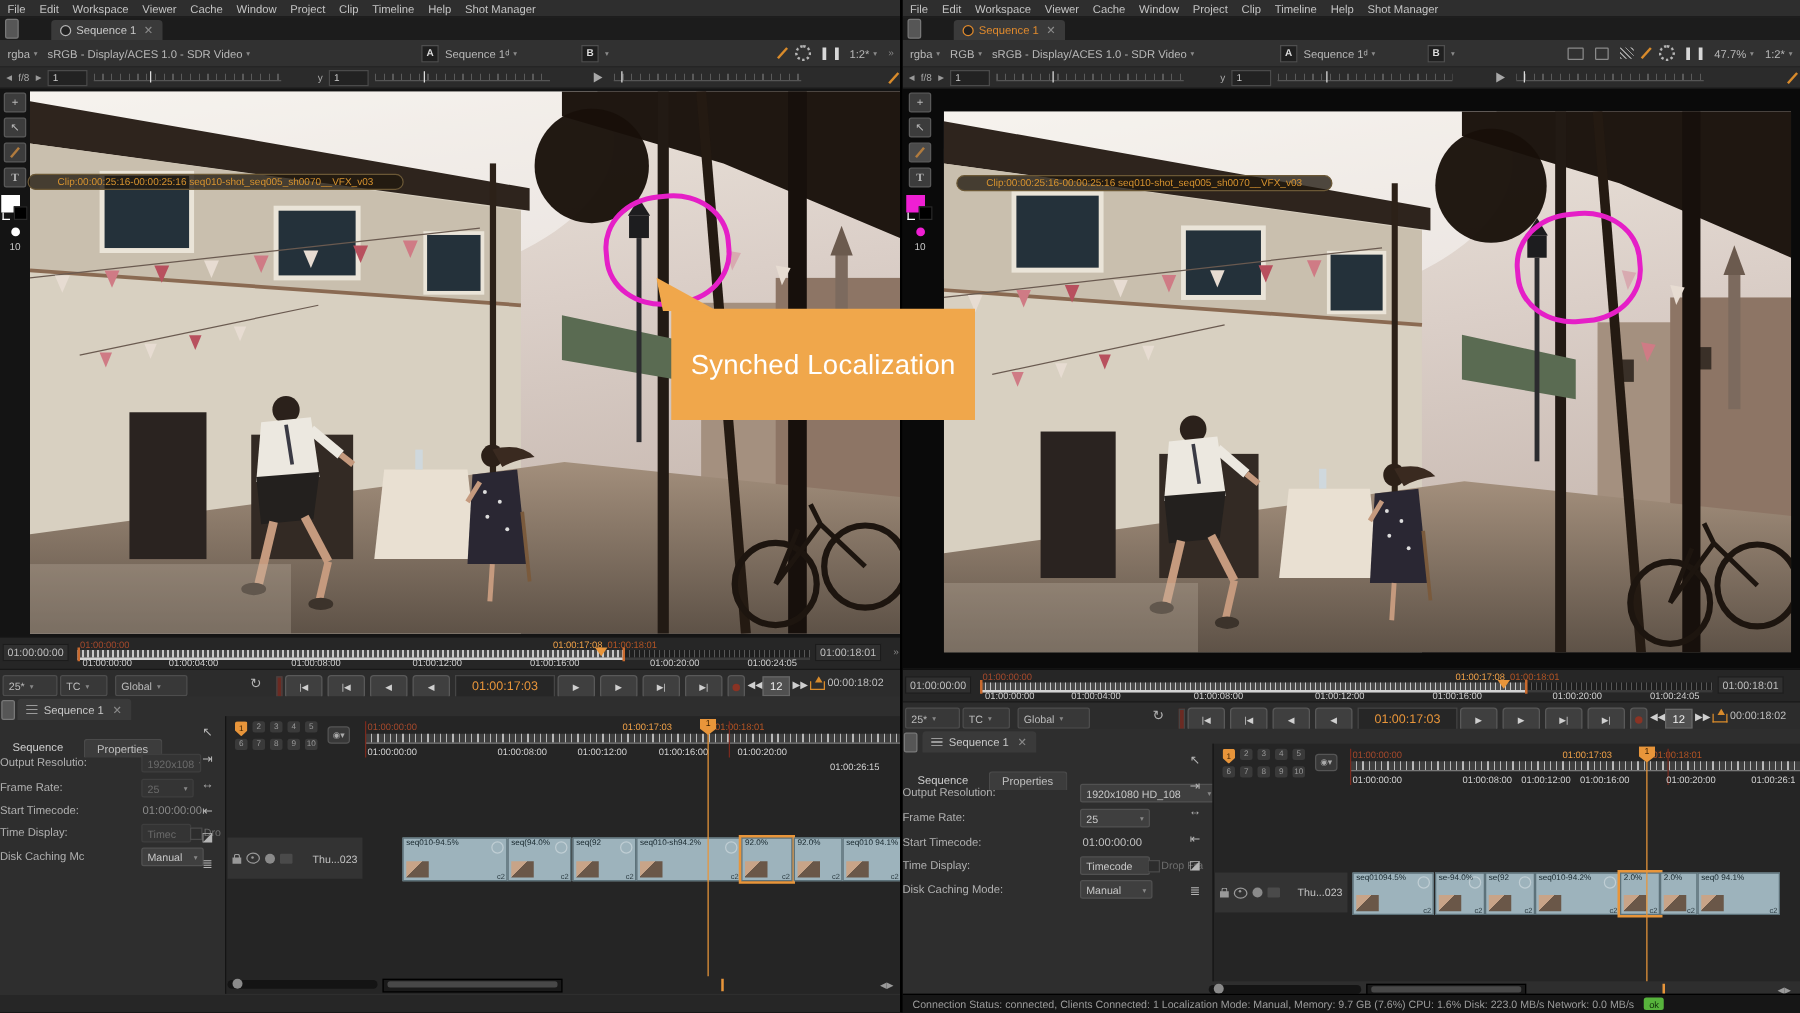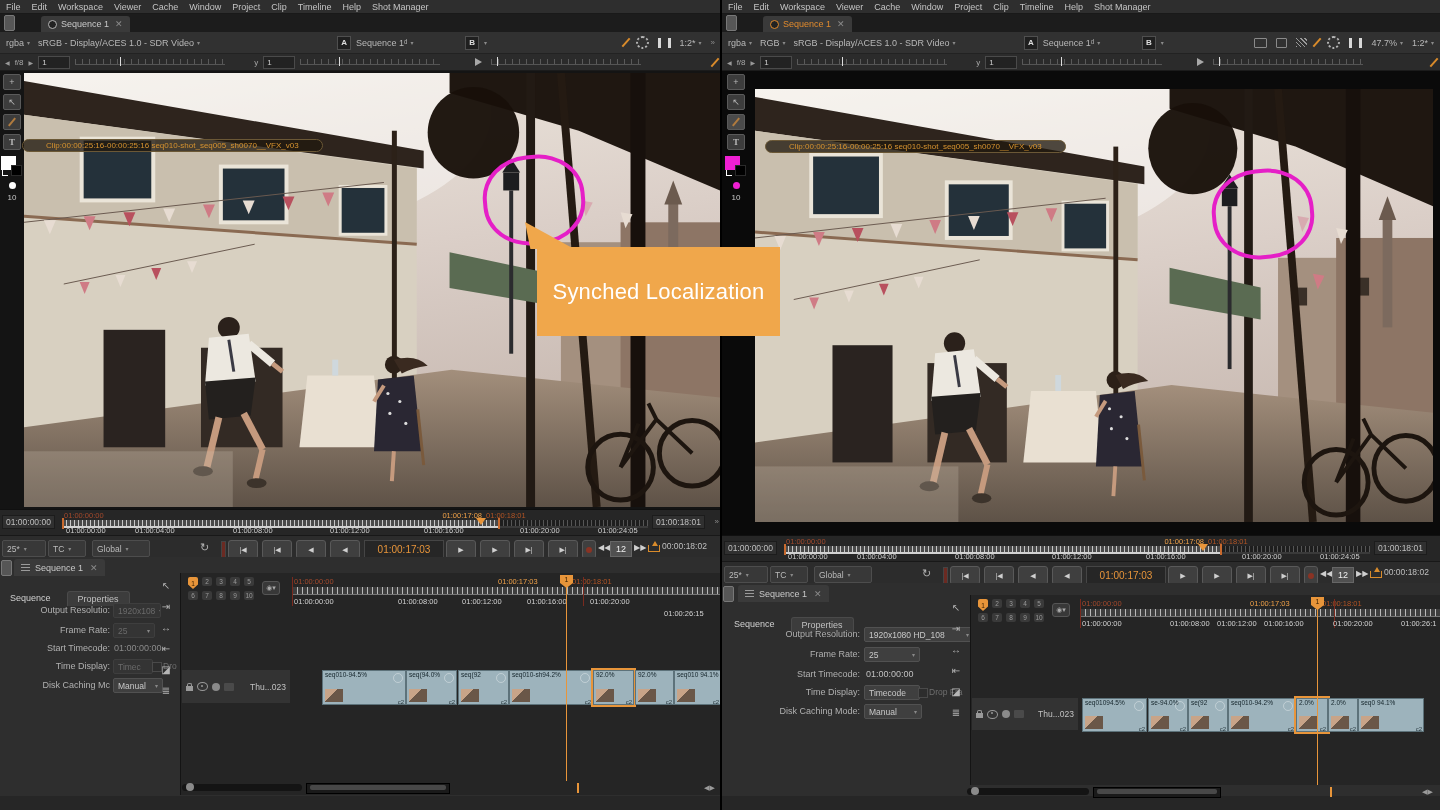--- a/index.html
+++ b/index.html
@@ -122,21 +122,21 @@
   .bottom{position:absolute;left:0;right:0;background:#2e2e2e}
   #pl .bottom{top:557px;height:239px}
   #pr .bottom{top:583px;height:213px}
   .paneicon2{position:absolute;left:1px;top:3px;width:9px;height:14px;background:#565656;border:1px solid #787878;border-radius:2px}
   .ptab{position:absolute;left:14px;top:2px;background:#3a3a3a;border-radius:3px 3px 0 0;height:17px;
         display:flex;align-items:center;gap:5px;padding:0 7px;font-size:9px;color:#c9c9c9}
   .ptico{width:9px;height:8px;background:repeating-linear-gradient(#9a9a9a 0 1px,transparent 1px 3px)}
   .ptabs{position:absolute;top:34px;left:2px;display:flex;gap:8px;font-size:9px}
   .pt1{color:#d0d0d0;padding:2px 8px}
   .pt2{color:#c0c0c0;background:#3c3c3c;border:1px solid #4a4a4a;border-bottom:none;border-radius:3px 3px 0 0;padding:2px 10px}
-  .fl{position:absolute;font-size:9px;color:#b0b0b0;text-align:right;white-space:nowrap}
+  .fl{position:absolute;font-size:9px;color:#b0b0b0;text-align:left;white-space:nowrap}
   #pl .fl{left:0;width:110px}
   #pr .fl{left:0;width:138px}
   .fv{position:absolute;height:13px;background:#3f3f3f;border:1px solid #515151;border-radius:2px;
       color:#c8c8c8;font-size:8.5px;display:flex;align-items:center;gap:4px;padding:0 4px;overflow:hidden;white-space:nowrap}
   .fv::after{content:"▾";font-size:6px;color:#888;margin-left:auto}
   .fv.noarr::after{content:""}
   .ftext{position:absolute;font-size:9px;color:#8a8a8a;white-space:nowrap}
   .dis{color:#6a6a6a !important;background:#343434 !important;border-color:#3e3e3e !important}
   .cb{position:absolute;width:8px;height:8px;background:#2d2d2d;border:1px solid #4a4a4a}
   .cbl{position:absolute;font-size:8.5px;color:#6e6e6e}
@@ -836,20 +836,24 @@
     <span class="phline" style="left:595px;top:16px;height:186px"></span>
     <span class="zslider" style="left:245px;top:205px;width:122px">
         <i></i>
       </span>
     <span class="hscroll" style="left:371px;top:204px;width:126px">
         <i></i>
       </span>
     <span class="otick" style="left:608px;top:204px"></span>
     <span class="scarr" style="left:700px;top:205px">◀▶</span>
   </div>
+  <div class="status">
+    <span>Connection Status: connected, Clients Connected: 1    Localization Mode: Manual, Memory: 9.7 GB (7.6%) CPU: 1.6% Disk: 223.0 MB/s Network: 0.0 MB/s</span>
+    <span class="ok">ok</span>
+  </div>
 </div>
 
 <div class="divider"></div>
 
 <div class="callout">
   <span class="tail"></span>
   <span class="txt">Synched Localization</span>
 </div>
 
 </body></html>

